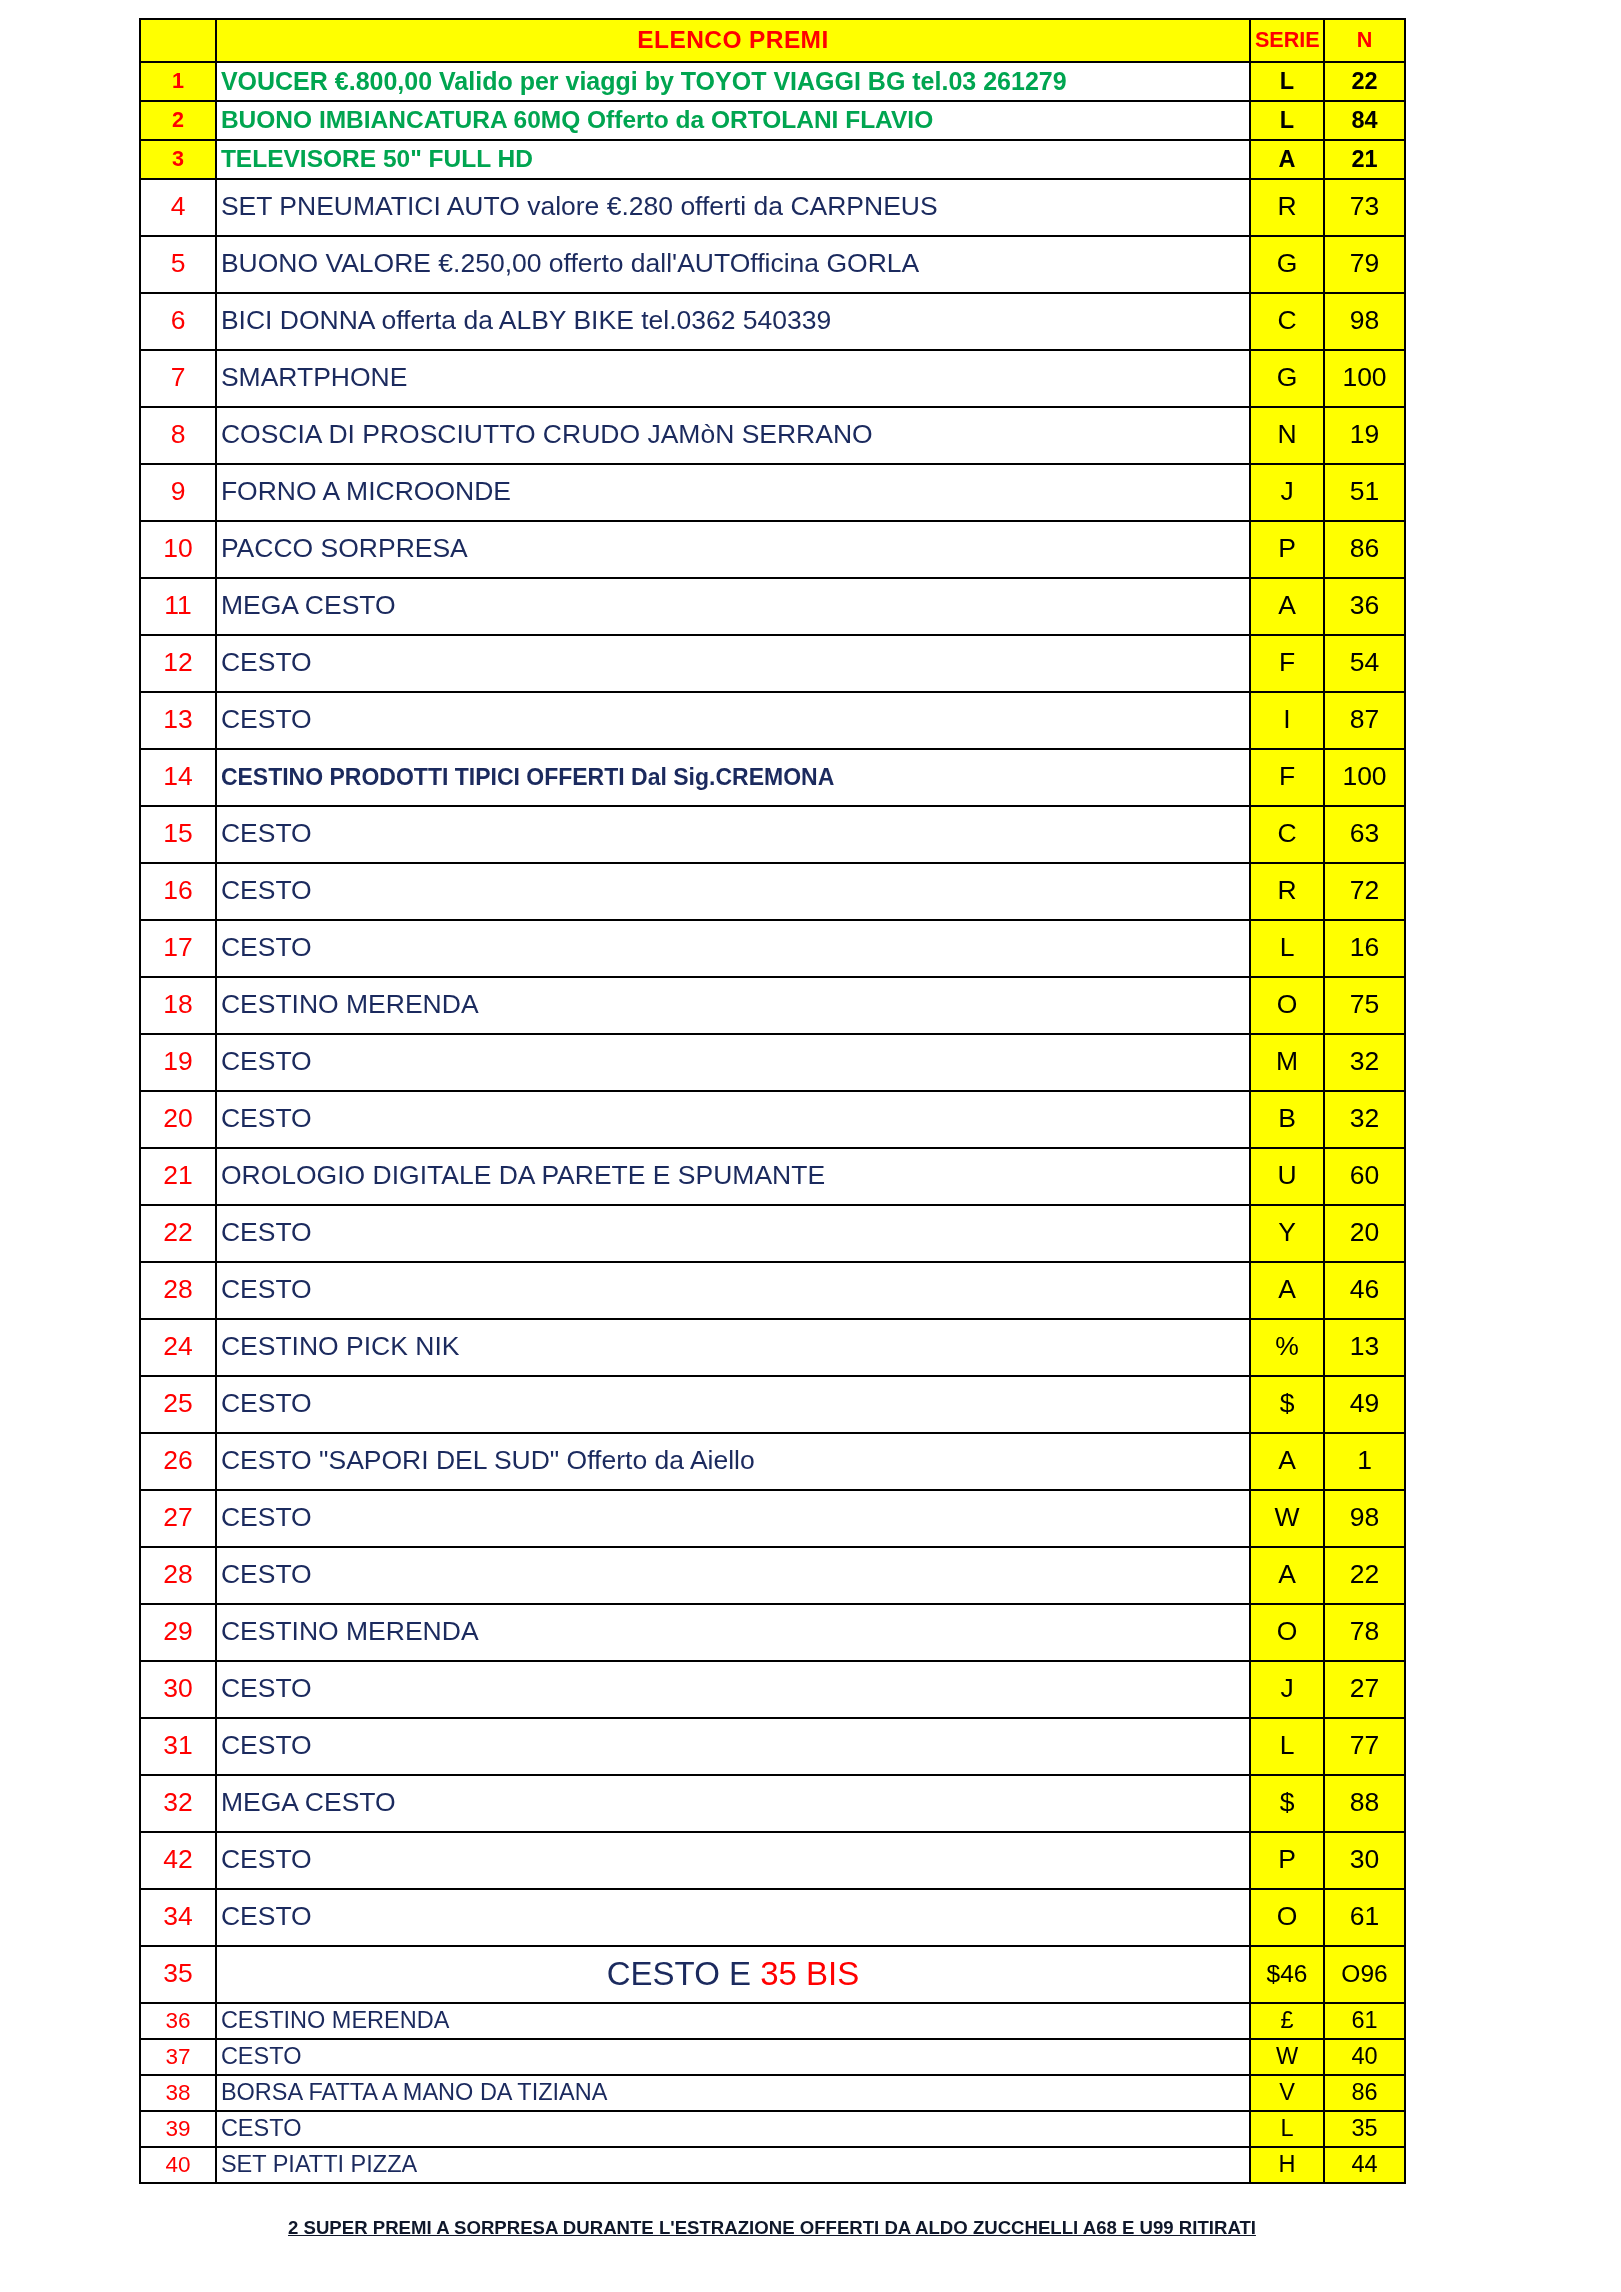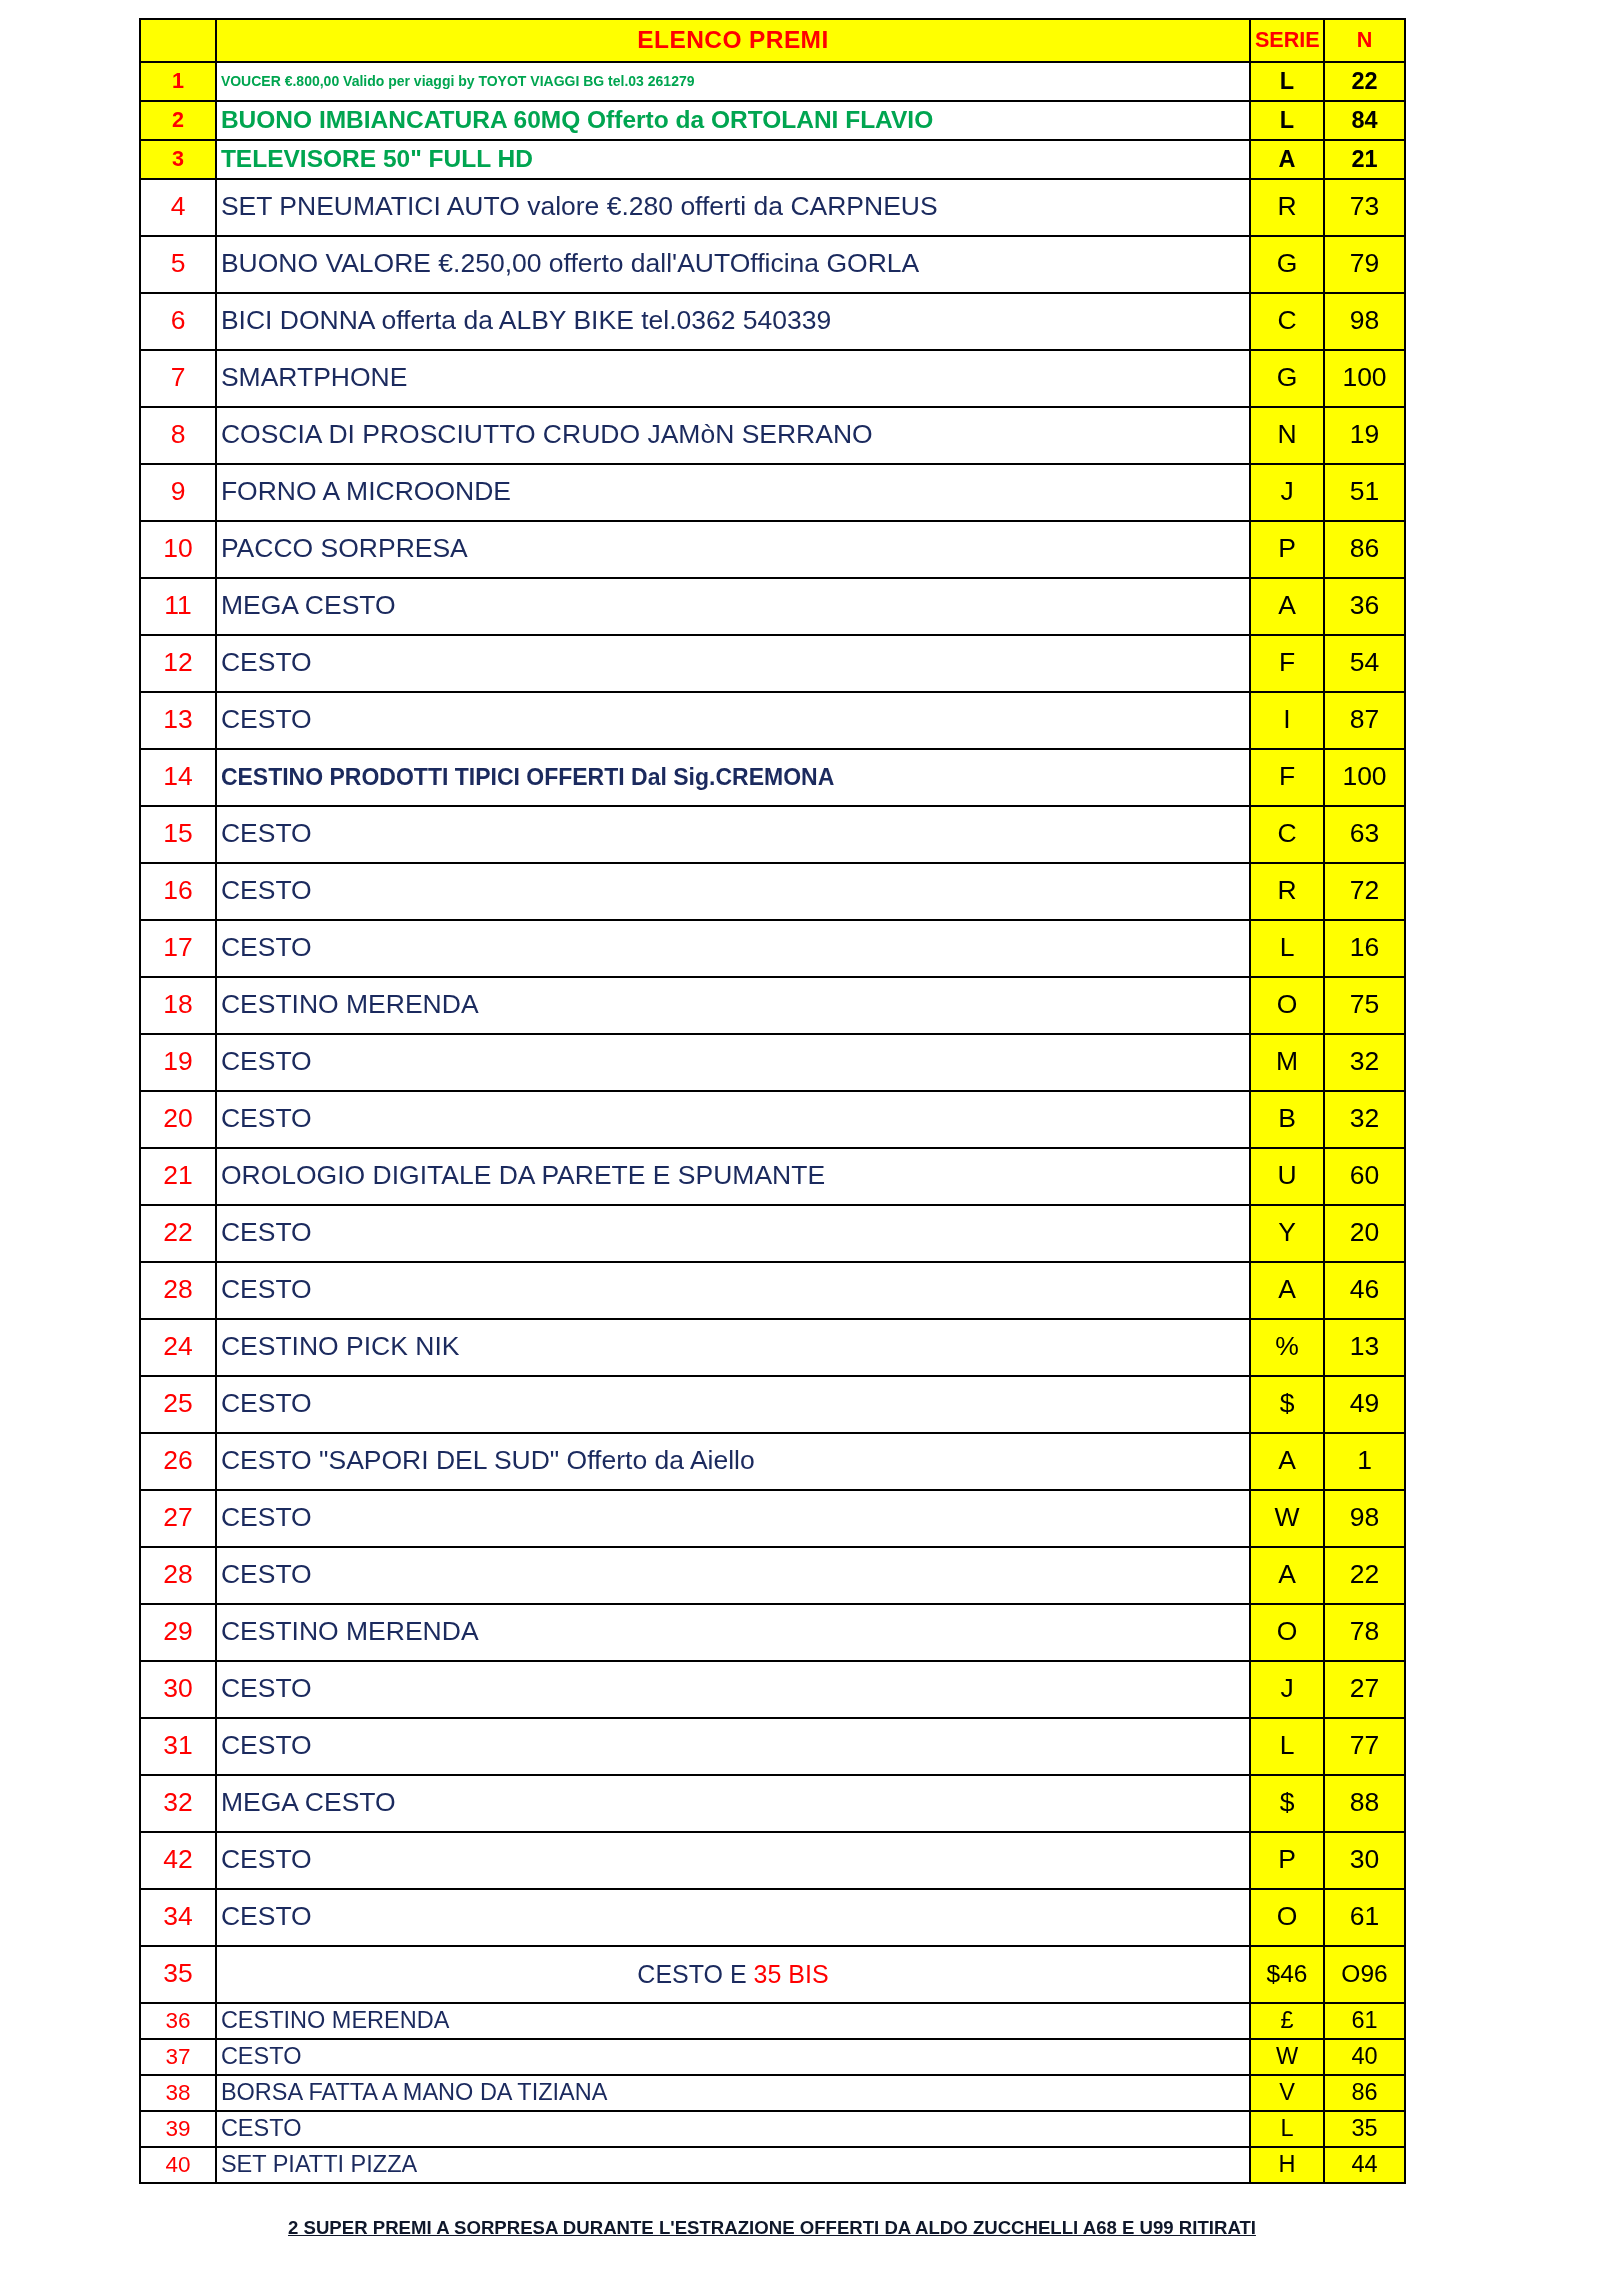--- a/index.html
+++ b/index.html
@@ -82,26 +82,26 @@
     color: #1b2a5e;
     font-size: 26.5px;
     text-align: left;
     white-space: nowrap;
     background: #ffffff;
   }
   tr.hl td.cell-desc {
     color: #00a550;
     font-weight: bold;
   }
-  tr.r1 td.cell-desc { font-size: 14px; }
+  tr.r1 td.cell-desc { font-size: 25px; }
   tr.r2 td.cell-desc { font-size: 24.5px; }
   tr.r3 td.cell-desc { font-size: 24.5px; }
   tr.small td.cell-desc { font-size: 23px; font-weight: bold; }
   tr.compact td.cell-desc { font-size: 23.5px; }
-  tr.center td.cell-desc { text-align: center; font-size: 25px; }
+  tr.center td.cell-desc { text-align: center; font-size: 33px; }
 
   td.cell-desc .red-part { color: #ff0000; }
 
   
   td.cell-serie, td.cell-n {
     background: #ffff00;
     text-align: center;
     color: #000000;
     font-size: 26.5px;
   }

